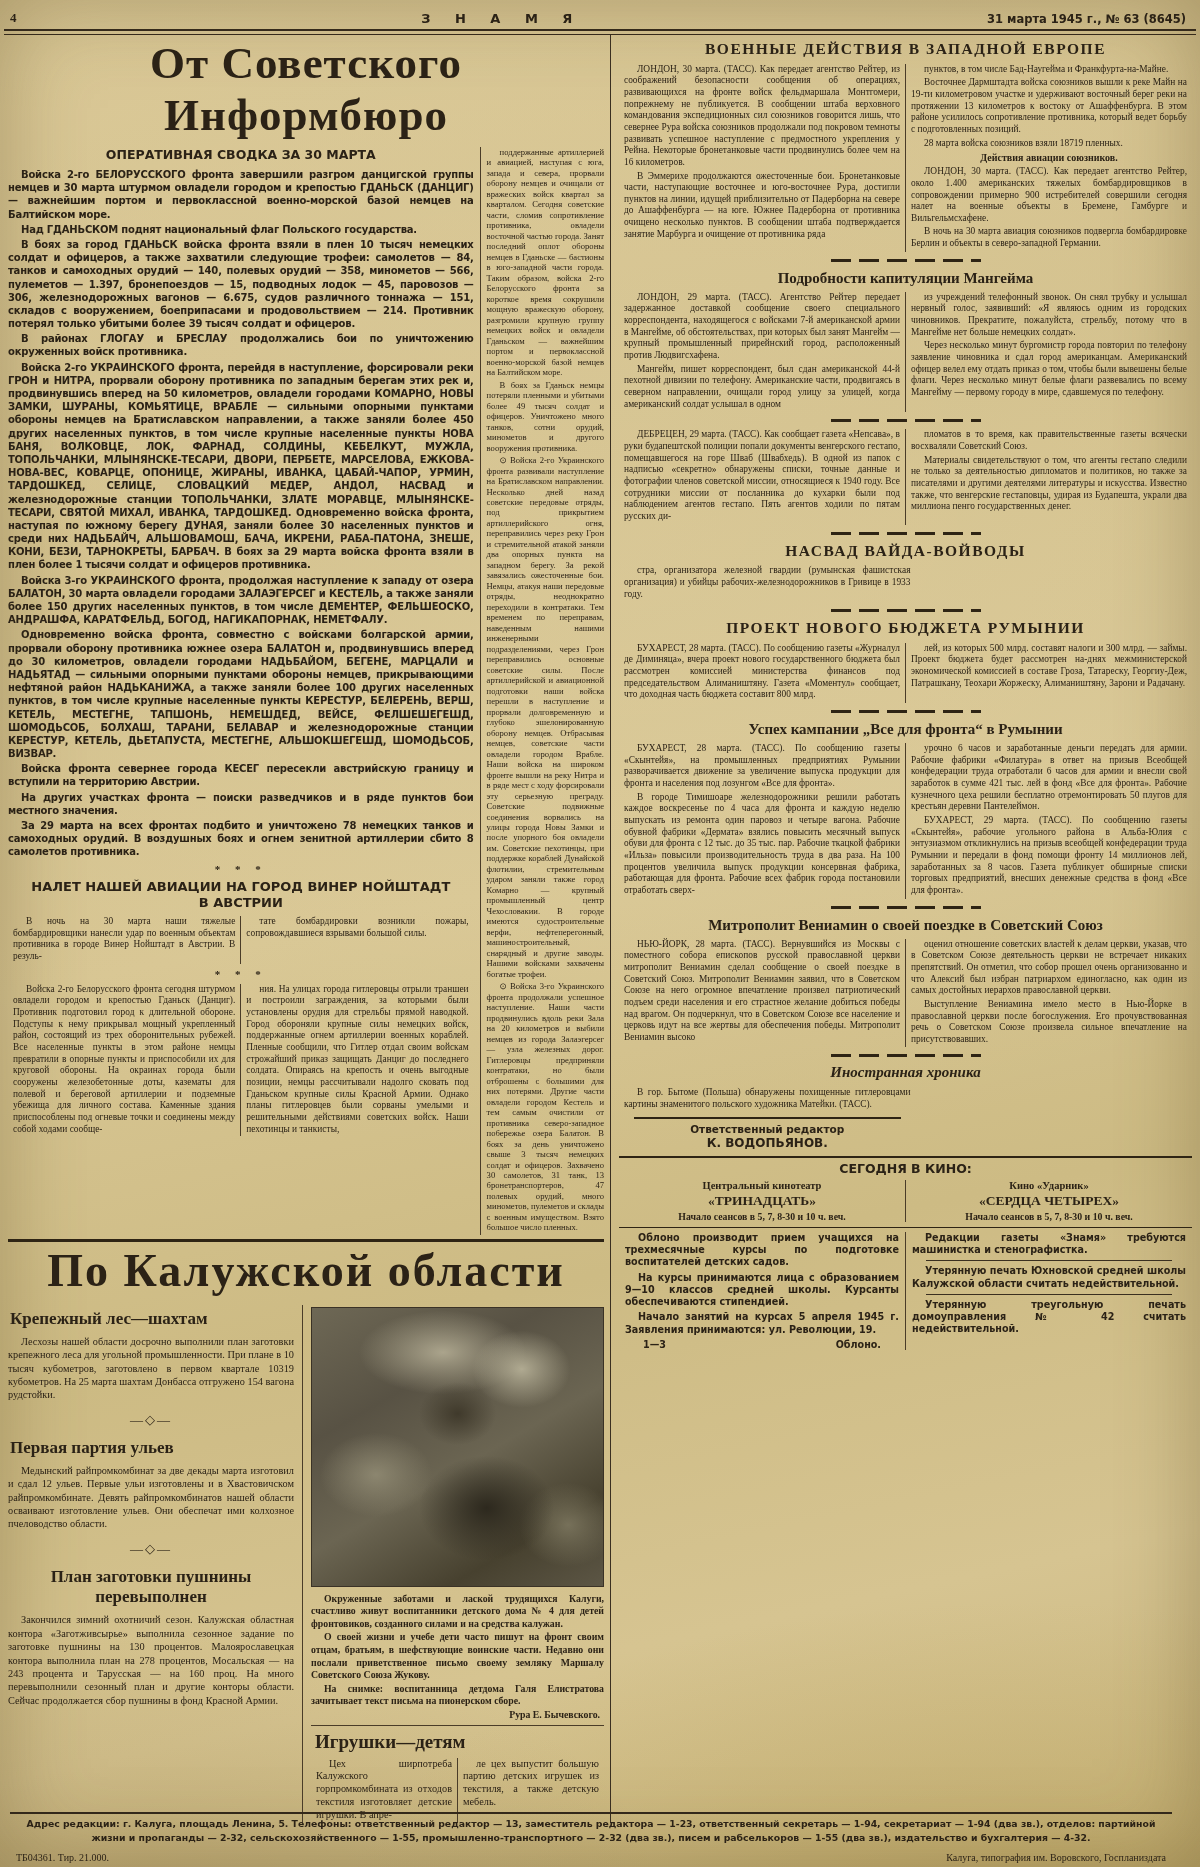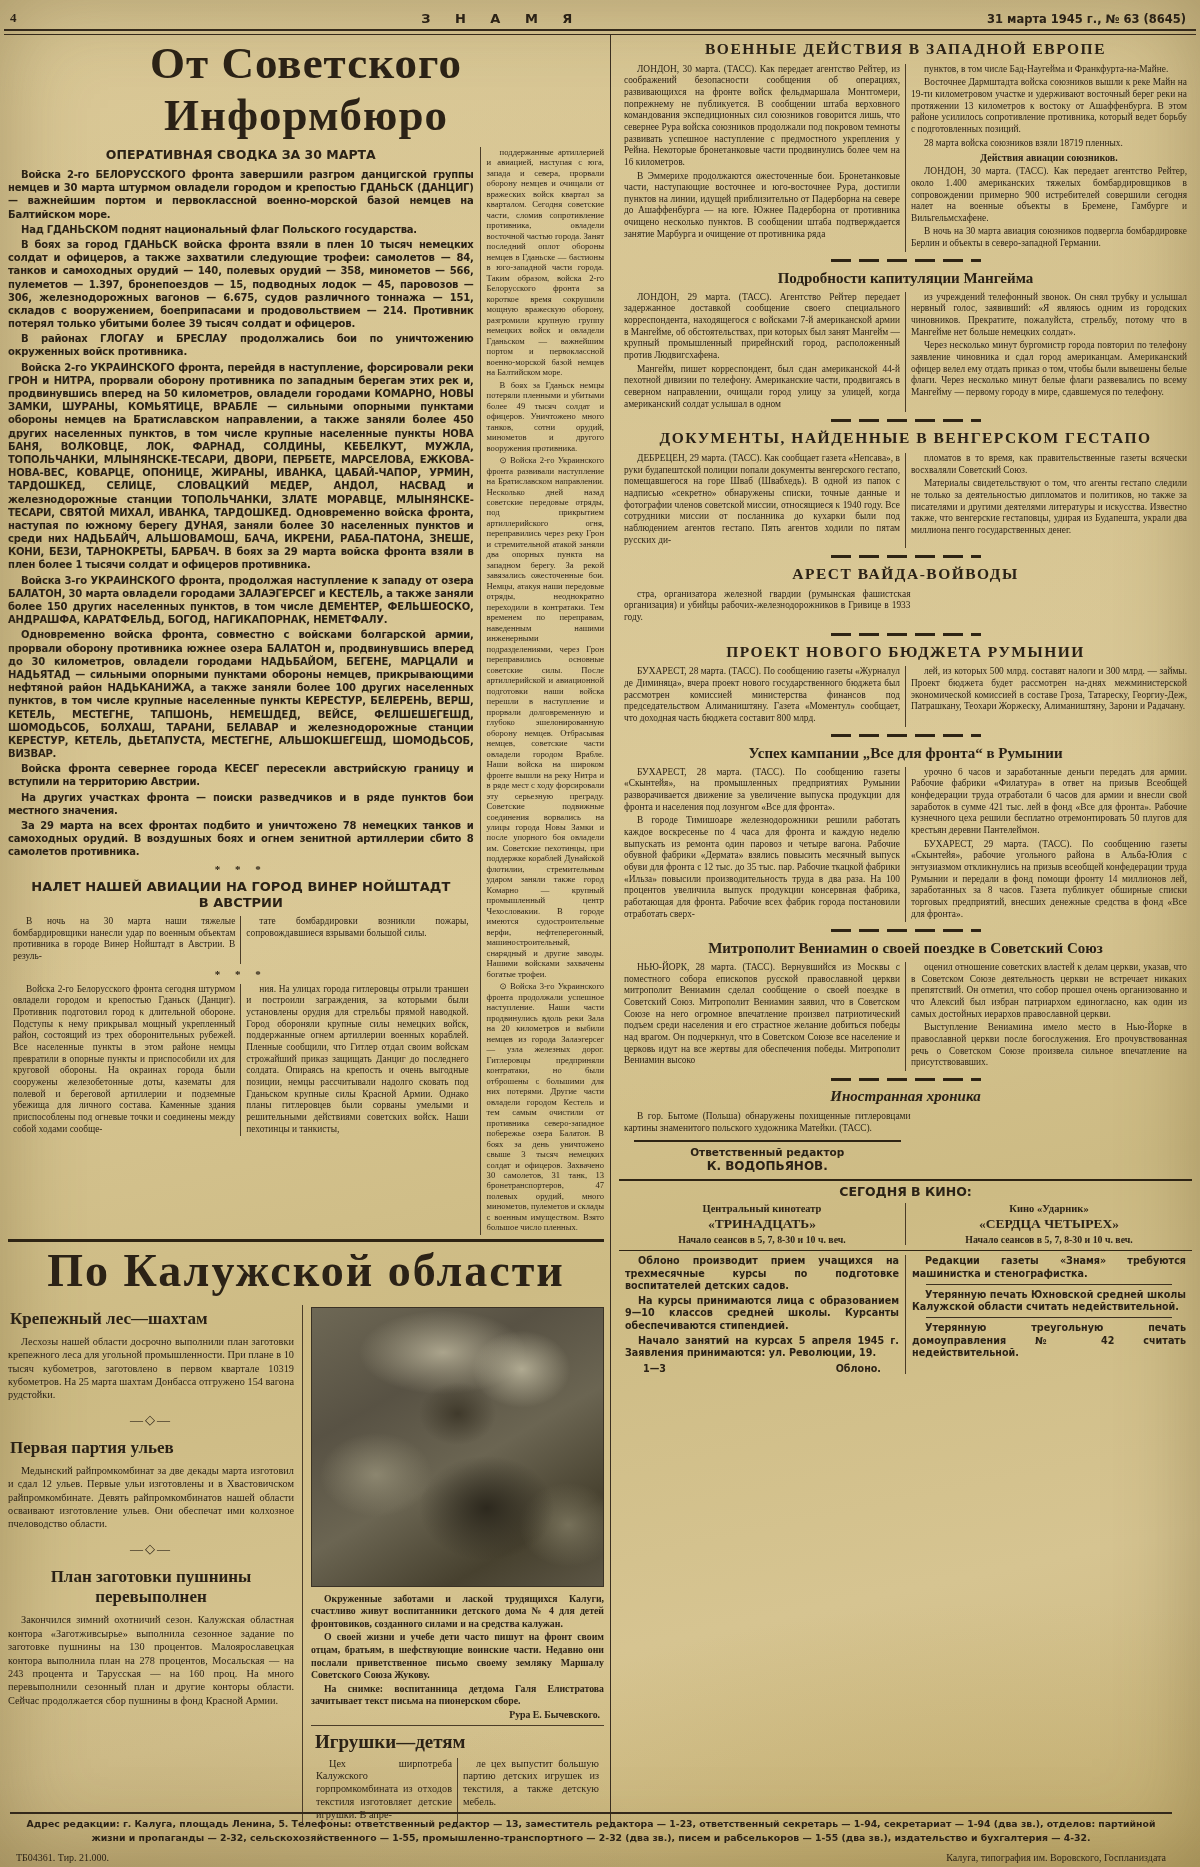--- a/index.html
+++ b/index.html
@@ -223,35 +223,34 @@
           </div>
           <div class="c">
             <p>из учреждений телефонный звонок. Он снял трубку и услышал нервный голос, заявивший: «Я являюсь одним из городских чиновников. Прекратите, пожалуйста, стрельбу, потому что в Мангейме нет больше немецких солдат».</p>
             <p>Через несколько минут бургомистр города повторил по телефону заявление чиновника и сдал город американцам. Американский офицер велел ему отдать приказ о том, чтобы были вывешены белые флаги. Через несколько минут белые флаги развевались по всему Мангейму — первому городу в мире, сдавшемуся по телефону.</p>
           </div>
         </div>
       </article>
       <div class="divider"></div>
 
       <article class="news">
-        <h3 class="nt caps">ДОКУМЕНТЫ, НАЙДЕННЫЕ В ВЕНГЕРСКОМ ГЕСТАПО</h3>
         <div class="cols">
           <div class="c">
             <p>ДЕБРЕЦЕН, 29 марта. (ТАСС). Как сообщает газета «Непсава», в руки будапештской полиции попали документы венгерского гестапо, помещавшегося на горе Шваб (Швабхедь). В одной из папок с надписью «секретно» обнаружены списки, точные данные и фотографии членов советской миссии, относящиеся к 1940 году. Все сотрудники миссии от посланника до кухарки были под наблюдением агентов гестапо. Пять агентов ходили по пятам русских ди-</p>
           </div>
           <div class="c">
             <p>пломатов в то время, как правительственные газеты всячески восхваляли Советский Союз.</p>
             <p>Материалы свидетельствуют о том, что агенты гестапо следили не только за деятельностью дипломатов и политиков, но также за писателями и другими деятелями литературы и искусства. Известно также, что венгерские гестаповцы, удирая из Будапешта, украли два миллиона пенго государственных денег.</p>
           </div>
         </div>
       </article>
       <div class="divider"></div>
 
       <article class="news">
-        <h3 class="nt caps">АРЕСТ ВАЙДА-ВОЙВОДЫ</h3>
+        <h3 class="nt caps">НАСВАД ВАЙДА-ВОЙВОДЫ</h3>
         <div class="cols">
           <div class="c">
               <p>стра, организатора железной гвардии (румынская фашистская организация) и убийцы рабочих-железнодорожников в Гривице в 1933 году.</p>
             </div>
         </div>
       </article>
       <div class="divider"></div>
 
       <article class="news">
         <h3 class="nt caps">ПРОЕКТ НОВОГО БЮДЖЕТА РУМЫНИИ</h3>

